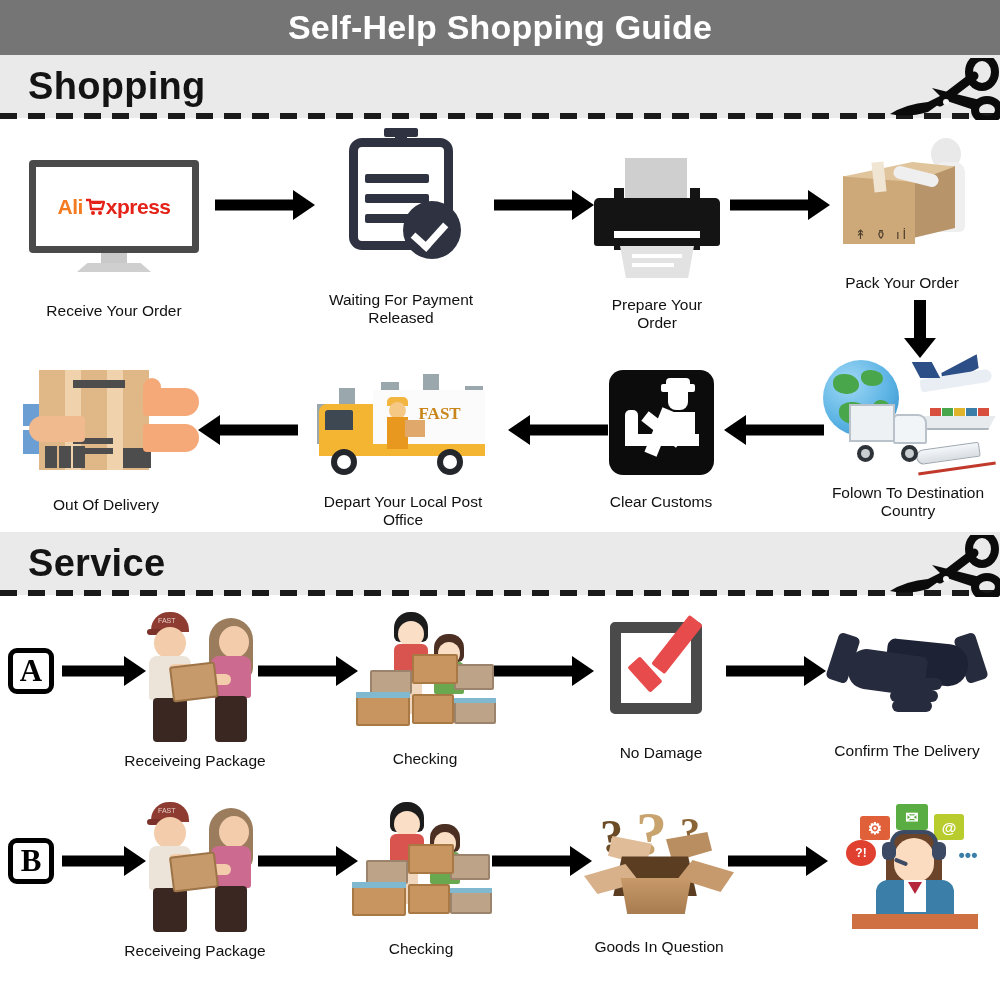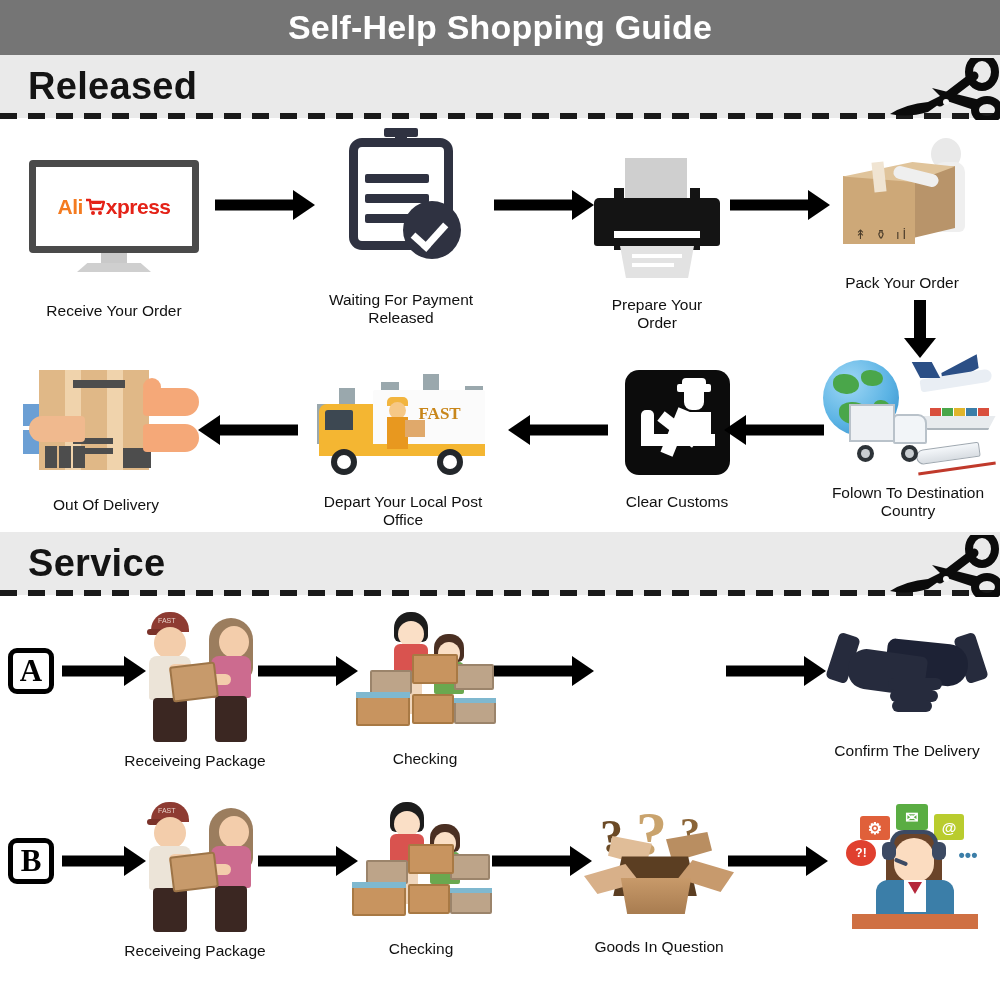--- a/index.html
+++ b/index.html
@@ -373,21 +373,21 @@
     justify-content:center; color:#fff; font-weight:bold; }
 </style>
 </head>
 <body>
 
 <div class="title-bar">
   <div class="title">Self-Help Shopping Guide</div>
 </div>
 
 <div class="band" style="top:55px;">
-  <div class="band-title">Released</div>
+  <div class="band-title">Shopping</div>
 </div>
 <div class="dashes" style="top:113px;"></div>
 <svg class="scissors" style="left:888px; top:58px;" width="112" height="62" viewBox="0 0 112 62">
   <ellipse cx="94" cy="14" rx="13" ry="15" fill="none" stroke="#0b0b0b" stroke-width="8"></ellipse>
   <ellipse cx="99" cy="52" rx="12" ry="10" fill="none" stroke="#0b0b0b" stroke-width="8"></ellipse>
   <path d="M88 20 L40 54 Q20 60 2 56 Q18 46 40 44 Z" fill="#0b0b0b"></path>
   <path d="M92 42 L44 30 L56 42 L86 52 Z" fill="#0b0b0b"></path>
   <path d="M86 18 L52 44" stroke="#0b0b0b" stroke-width="9" stroke-linecap="round"></path>
   <circle cx="58" cy="44" r="3" fill="#f5f5f5"></circle>
 </svg>
@@ -540,21 +540,21 @@
         </div>
     </div>
     <div class="caption" style="margin-top:14px;">Depart Your Local Post Office</div>
   </div>
 
   <div class="arrow-l" style="left:508px; top:55px; width:100px; height:30px;">
     <div class="shaft" style="right:0; width:82px;"></div>
       <div class="head"></div>
   </div>
 
-  <div class="node" style="left:622px; top:10px; width:110px;">
+  <div class="node" style="left:606px; top:10px; width:110px;">
     <div class="art customs">
       <div class="cu-hat2"></div>
         <div class="cu-hat"></div>
         <div class="cu-head"></div>
       <div class="cu-torso"></div>
         <div class="cu-arm"></div>
       <div class="cu-post"></div>
         <div class="cu-counter"></div>
       <div class="cu-slash"></div>
     </div>
@@ -673,20 +673,30 @@
       <div class="ck-band" style="left:104px;top:86px; width:42px; height:5px;"></div>
     </div>
     <div class="caption" style="margin-top:8px;">Checking</div>
   </div>
 
   <div class="arrow-r" style="left:494px; top:45px; width:100px; height:28px;">
     <div class="shaft" style="left:0; width:82px;"></div>
       <div class="head"></div>
   </div>
 
+  <div class="node" style="left:608px; top:10px; width:106px;">
+    <div class="art nodamage">
+      <div class="nd-box"></div>
+      <div class="nd-tick">
+          <div class="s1"></div>
+          <div class="s2"></div>
+        </div>
+    </div>
+    <div class="caption" style="margin-top:20px;">No Damage</div>
+  </div>
 
   <div class="arrow-r" style="left:726px; top:45px; width:100px; height:28px;">
     <div class="shaft" style="left:0; width:82px;"></div>
       <div class="head"></div>
   </div>
 
   <div class="node" style="left:822px; top:18px; width:170px;">
     <div class="art handshake">
       <div class="hs-cuff-l"></div>
         <div class="hs-cuff-r"></div>

